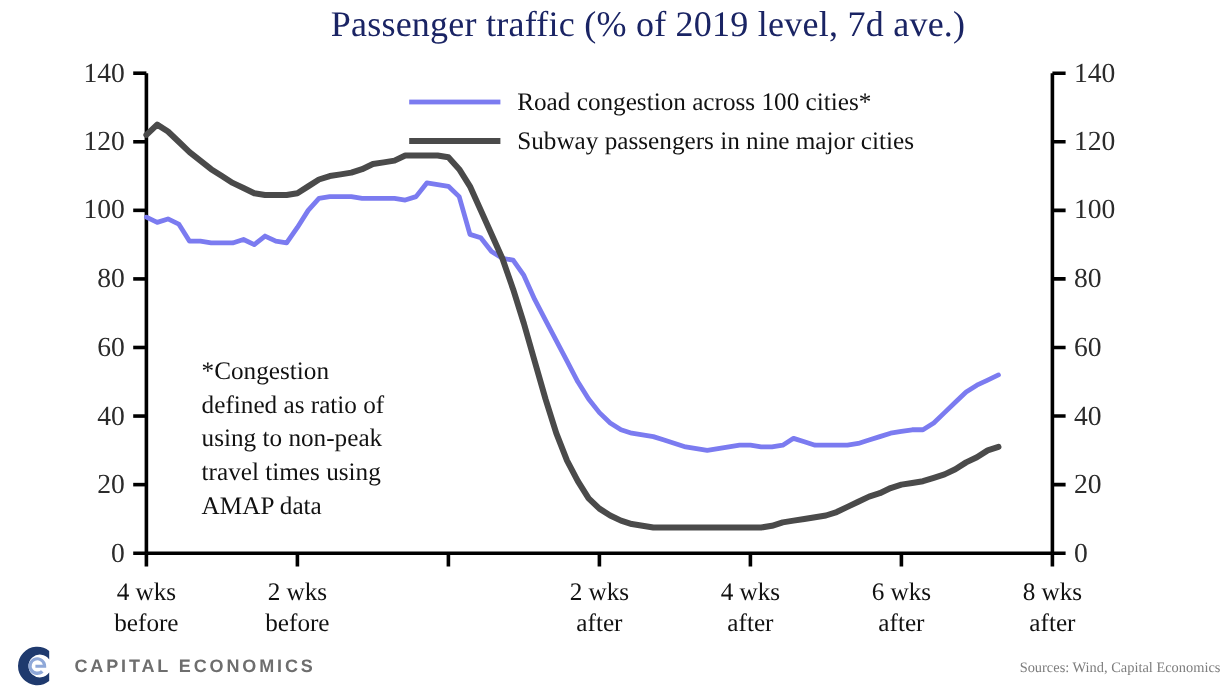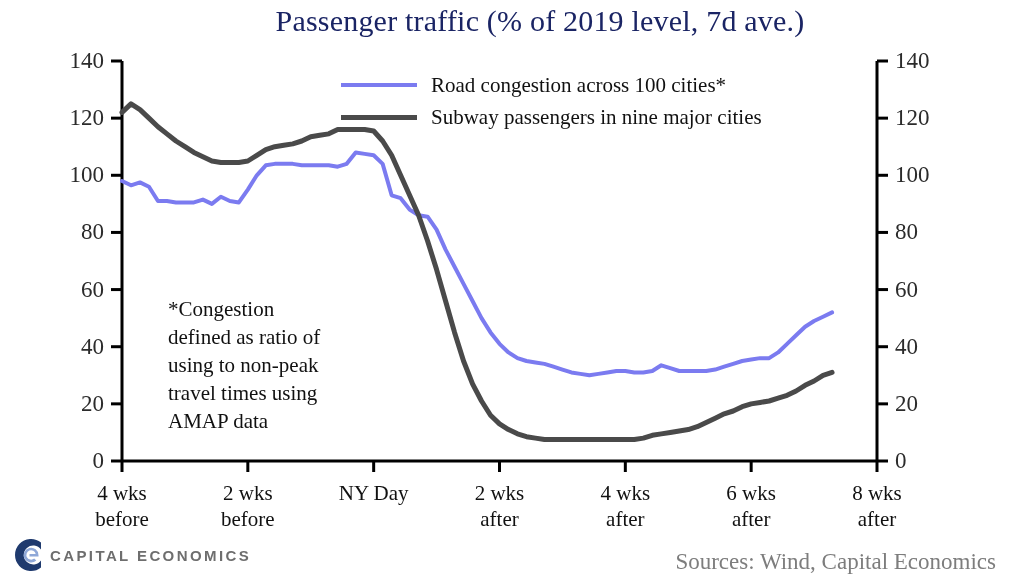--- a/index.html
+++ b/index.html
@@ -119,34 +119,34 @@
   }
   .brand {
     position: absolute;
     left: 8px;
     top: 8px;
     display: flex;
     align-items: center;
   }
   .brand-logo { width: 40px; height: 40px; flex: none; }
   .brand-text {
-    margin-left: 2px;
+    margin-left: 14px;
     font-family: "Liberation Sans", sans-serif;
     font-size: 15px;
     font-weight: bold;
     letter-spacing: 2.4px;
     color: #6e6e6e;
     white-space: nowrap;
   }
   .sources {
     position: absolute;
-    right: 28px;
+    right: 7px;
     top: 22px;
     font-family: "Liberation Serif", serif;
-    font-size: 23px;
+    font-size: 12px;
     color: #7d7d7d;
     white-space: nowrap;
   }
 
   svg { display: block; }
   .axis-line { stroke: #000000; stroke-width: 3; fill: none; }
   .tick-line { stroke: #000000; stroke-width: 3; }
   .series-path { fill: none; stroke-linejoin: round; stroke-linecap: round; }
 </style>
 </head>
@@ -226,21 +226,20 @@
   <div id="xtick-layer">
       <div class="xtick-label" style="left: 57px; top: 481px;">
         <div>4 wks</div>
         <div>before</div>
       </div>
       <div class="xtick-label" style="left: 182.833px; top: 481px;">
         <div>2 wks</div>
         <div>before</div>
       </div>
       <div class="xtick-label" style="left: 308.667px; top: 481px;">
-        <div>NY Day</div>
       </div>
       <div class="xtick-label" style="left: 434.5px; top: 481px;">
         <div>2 wks</div>
         <div>after</div>
       </div>
       <div class="xtick-label" style="left: 560.333px; top: 481px;">
         <div>4 wks</div>
         <div>after</div>
       </div>
       <div class="xtick-label" style="left: 686.167px; top: 481px; text-align: center;">

